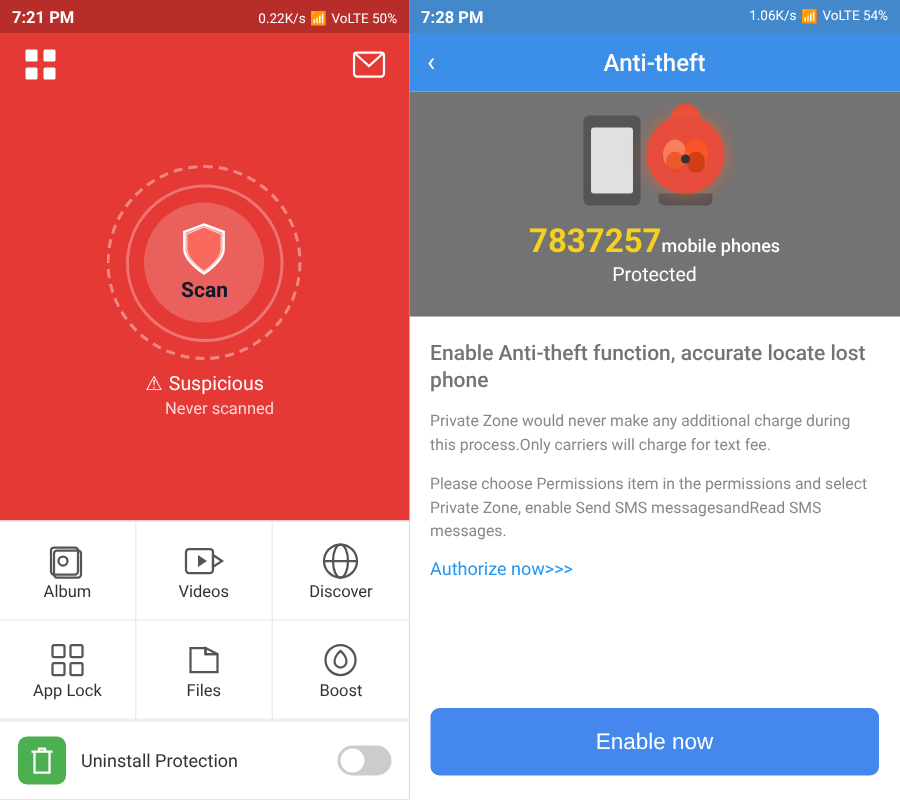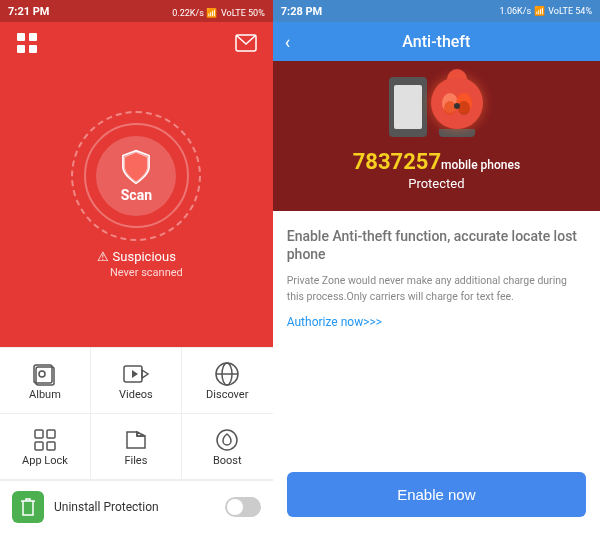--- a/index.html
+++ b/index.html
@@ -93,21 +93,21 @@
       justify-content: center;
       cursor: pointer;
     }
 
     .shield-icon-svg {
       width: 36px;
       height: 36px;
     }
 
     .scan-label {
-      color: #ffffff;
+      color: #0f172a;
       font-size: 14px;
       font-weight: bold;
       margin-top: 2px;
     }
 
     .suspicious-area {
       text-align: center;
       padding: 8px 0 16px;
     }
 
@@ -250,21 +250,21 @@
       cursor: pointer;
     }
 
     .antitheft-title {
       color: white;
       font-size: 16px;
       font-weight: 500;
     }
 
     .hero-section {
-      background: #7f1d1d;
+      background: #737373;
       display: flex;
       flex-direction: column;
       align-items: center;
       padding: 16px 0 20px;
     }
 
     .phone-alarm-icons {
       display: flex;
       align-items: flex-end;
       gap: 4px;
@@ -548,20 +548,21 @@
     <div class="count-line">
       <span class="count-number">7837257</span>
       <span class="count-suffix">mobile phones</span>
     </div>
     <div class="protected-text">Protected</div>
   </div>
 
   <div class="content-section">
     <div class="content-title">Enable Anti-theft function, accurate locate lost phone</div>
     <div class="content-desc">Private Zone would never make any additional charge during this process.Only carriers will charge for text fee.</div>
+    <div class="content-desc">Please choose Permissions item in the permissions and select Private Zone, enable Send SMS messagesandRead SMS messages.</div>
     <a class="authorize-link" href="#">Authorize now&gt;&gt;&gt;</a>
   </div>
 
   <div class="enable-btn-area">
     <button class="enable-btn">Enable now</button>
   </div>
 
 </div>
 
 </body></html>

